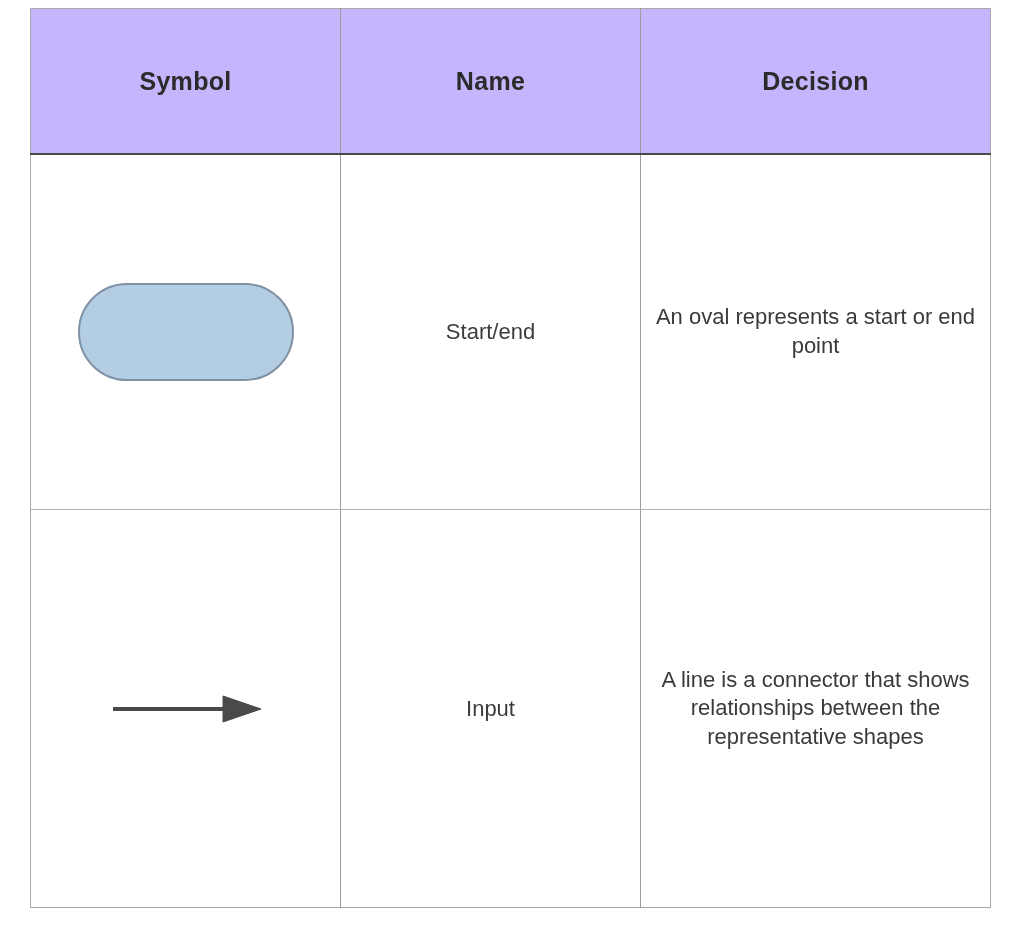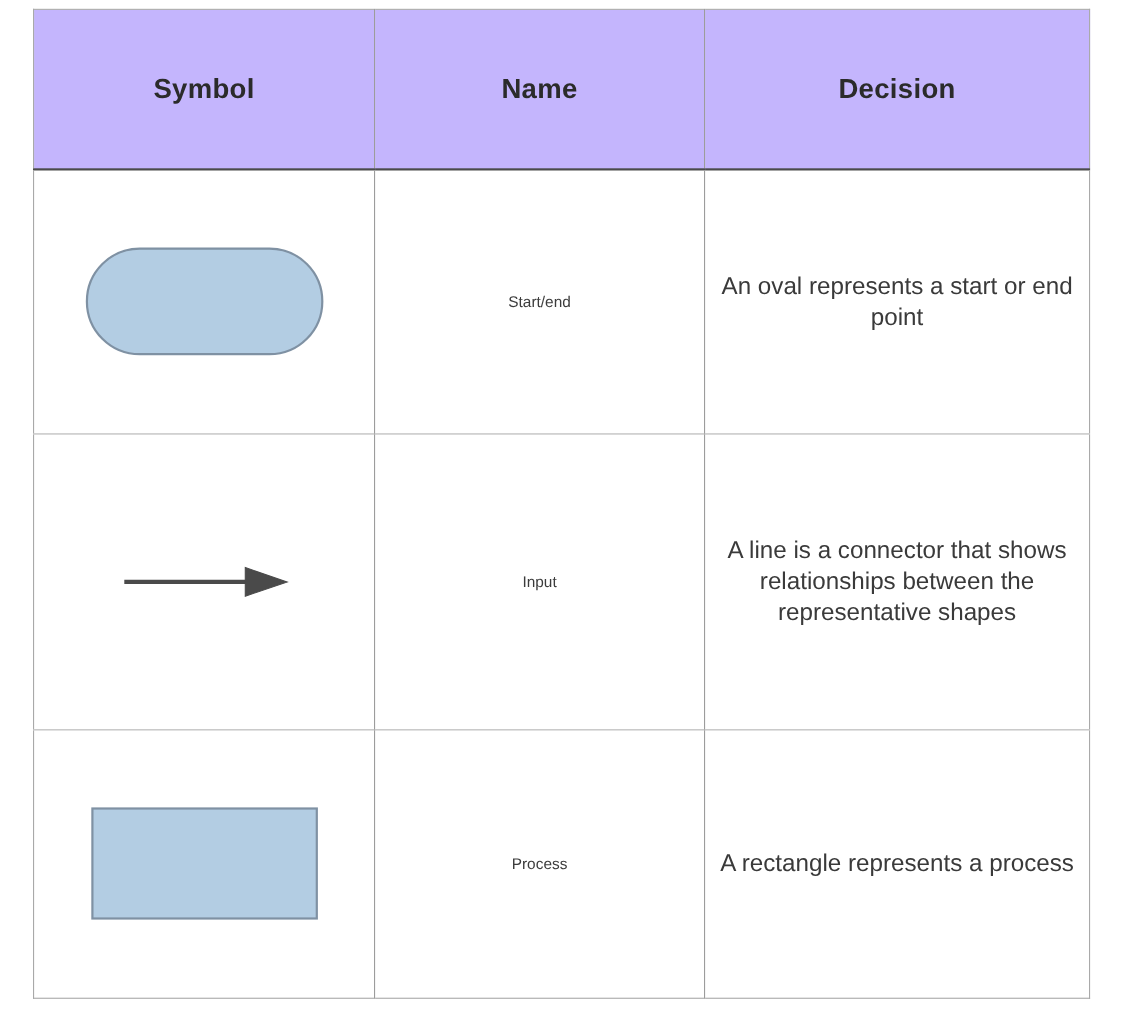--- a/index.html
+++ b/index.html
@@ -69,21 +69,21 @@
   }
 
   
   tbody tr.r-start    td { height: 145px; }
   tbody tr.r-arrows   td { height: 163px; }
   tbody tr.r-io       td { height: 147px; }
   tbody tr.r-process  td { height: 148px; }
   tbody tr.r-decision td { height: 153px; }
 
   .cell-name {
-    font-size: 14px;
+    font-size: 22px;
     color: #3c3c3c;
   }
   .cell-function {
     font-size: 22px;
     color: #3a3a3a;
     line-height: 1.3;
     padding: 0 18px;
     margin-top: 28px;
   }
 
@@ -145,30 +145,19 @@
                 <line x1="2" y1="18" x2="116" y2="18" class="arrow-col" stroke-width="4"></line>
                 <polygon points="112,5 150,18 112,31" class="arrow-col"></polygon>
               </svg>
             </div>
           </td>
           <td class="cell-name">Input</td>
           <td class="cell-function">A line is a connector that shows relationships between the representative shapes</td>
         </tr>
 
 
-        <tr class="r-process">
-          <td>
-            <div class="symbol-box">
-              <svg width="208" height="104" viewBox="0 0 208 104">
-                <rect x="2" y="2" width="204" height="100" class="shape-fill shape-stroke"></rect>
-              </svg>
-            </div>
-          </td>
-          <td class="cell-name">Process</td>
-          <td class="cell-function">A rectangle represents a process</td>
-        </tr>
 
 
       </tbody>
     </table>
   </div>
 
 </div>
 
 </body></html>

